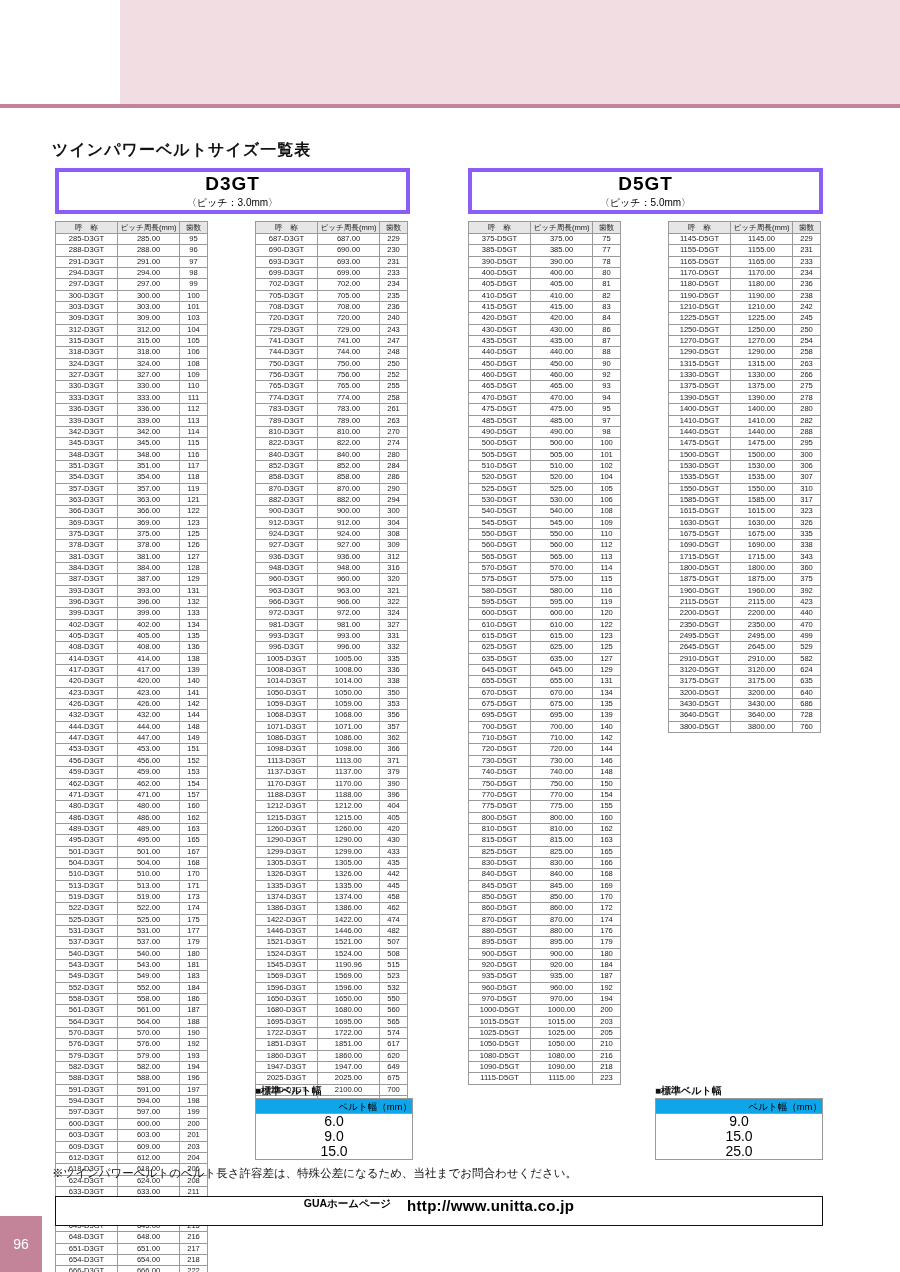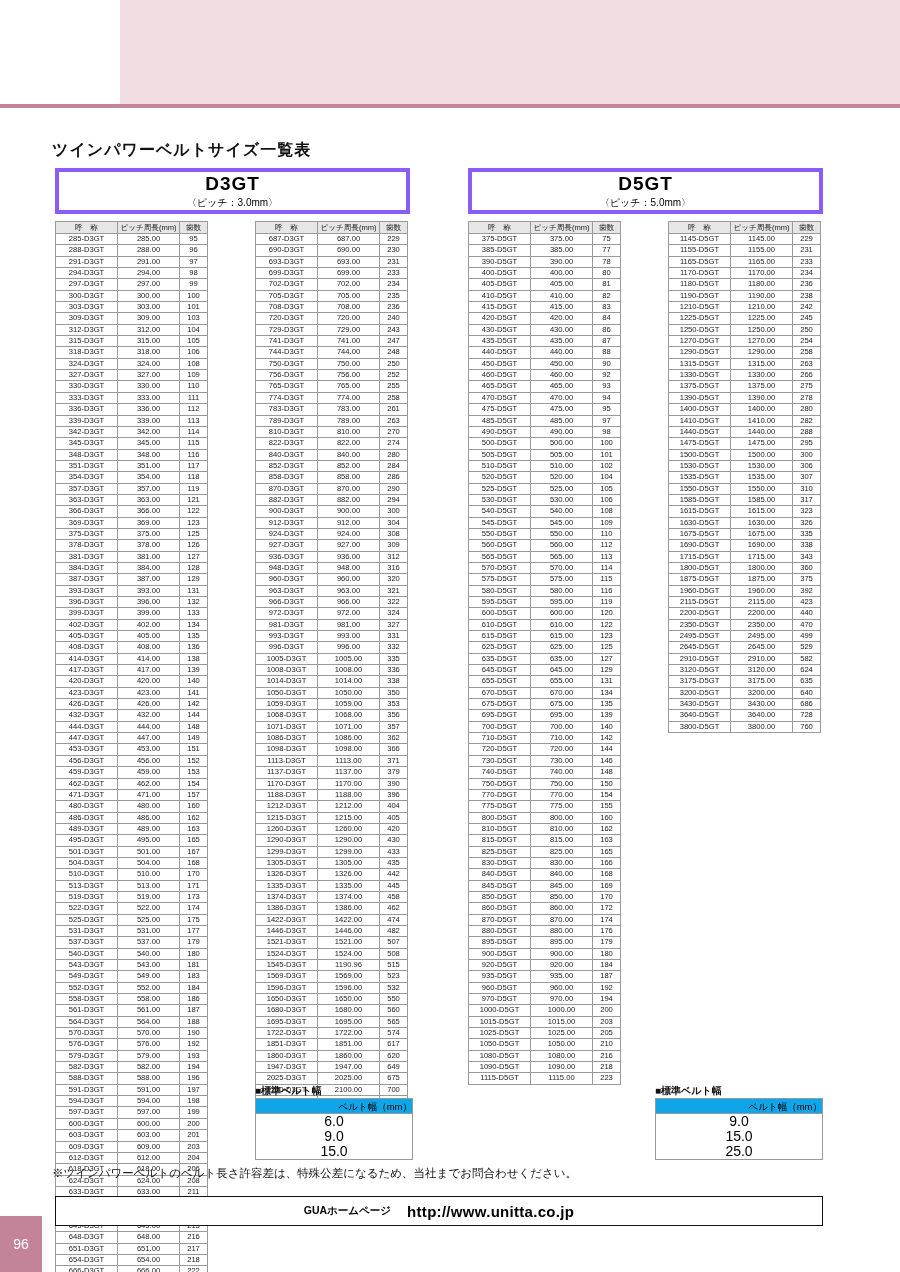--- a/index.html
+++ b/index.html
@@ -105,21 +105,21 @@
     position:absolute; left:55px; top:1196px; width:768px; height:30px;
     border:1px solid #111; display:flex; align-items:stretch;
   }
   .bb-left {
     background:#1a1a1a; color:#fff; flex:0 0 375px;
     display:flex; align-items:center; justify-content:space-between;
     padding:0 10px; font-size:10.5px;
   }
   .bb-arrows { letter-spacing:1px; font-size:11px; }
   .bb-right {
-    flex:1; background:#fff; display:flex; align-items:center; justify-content:center;
+    flex:1; background:#fff; display:flex; justify-content:center;
     gap:16px;
   }
   .bb-label { font-size:10.5px; font-weight:bold; }
   .bb-url { font-size:15px; font-weight:bold; letter-spacing:0.3px; }
 
   
   .page-num {
     position:absolute; left:0; top:1216px; width:42px; height:56px;
     background:#c3849a; color:#fff; font-size:14px;
     display:flex; align-items:center; justify-content:center;

